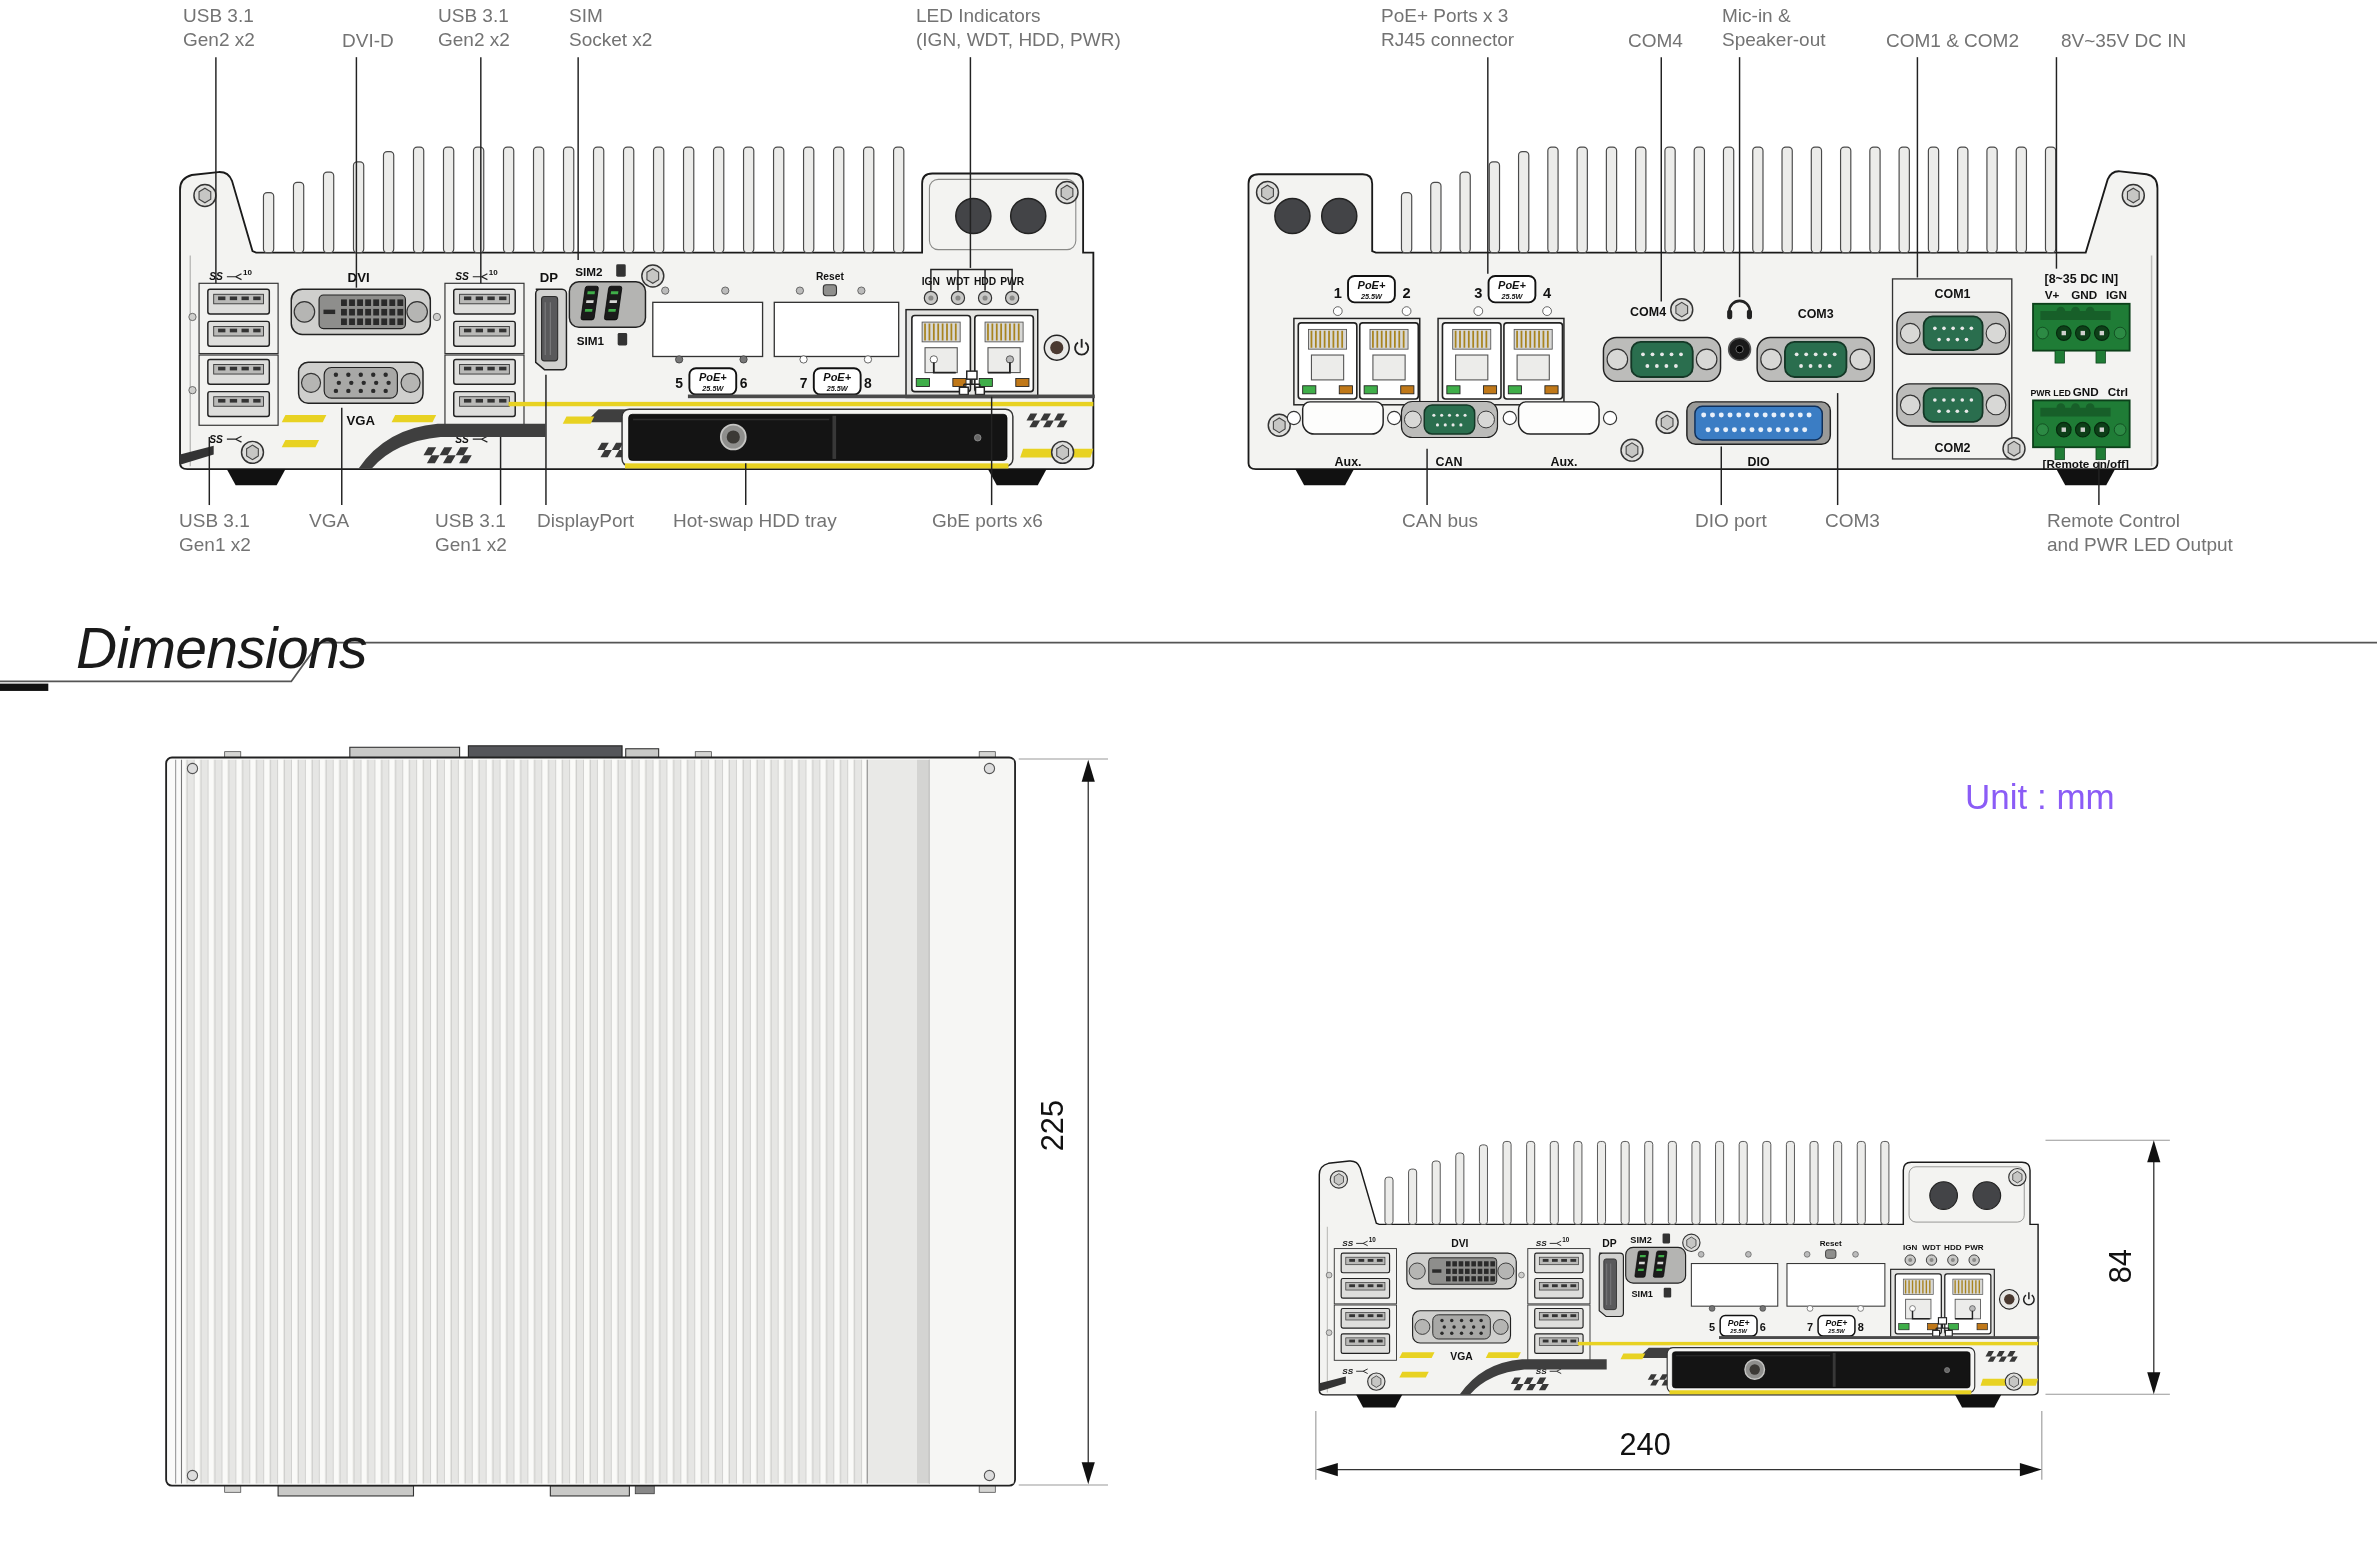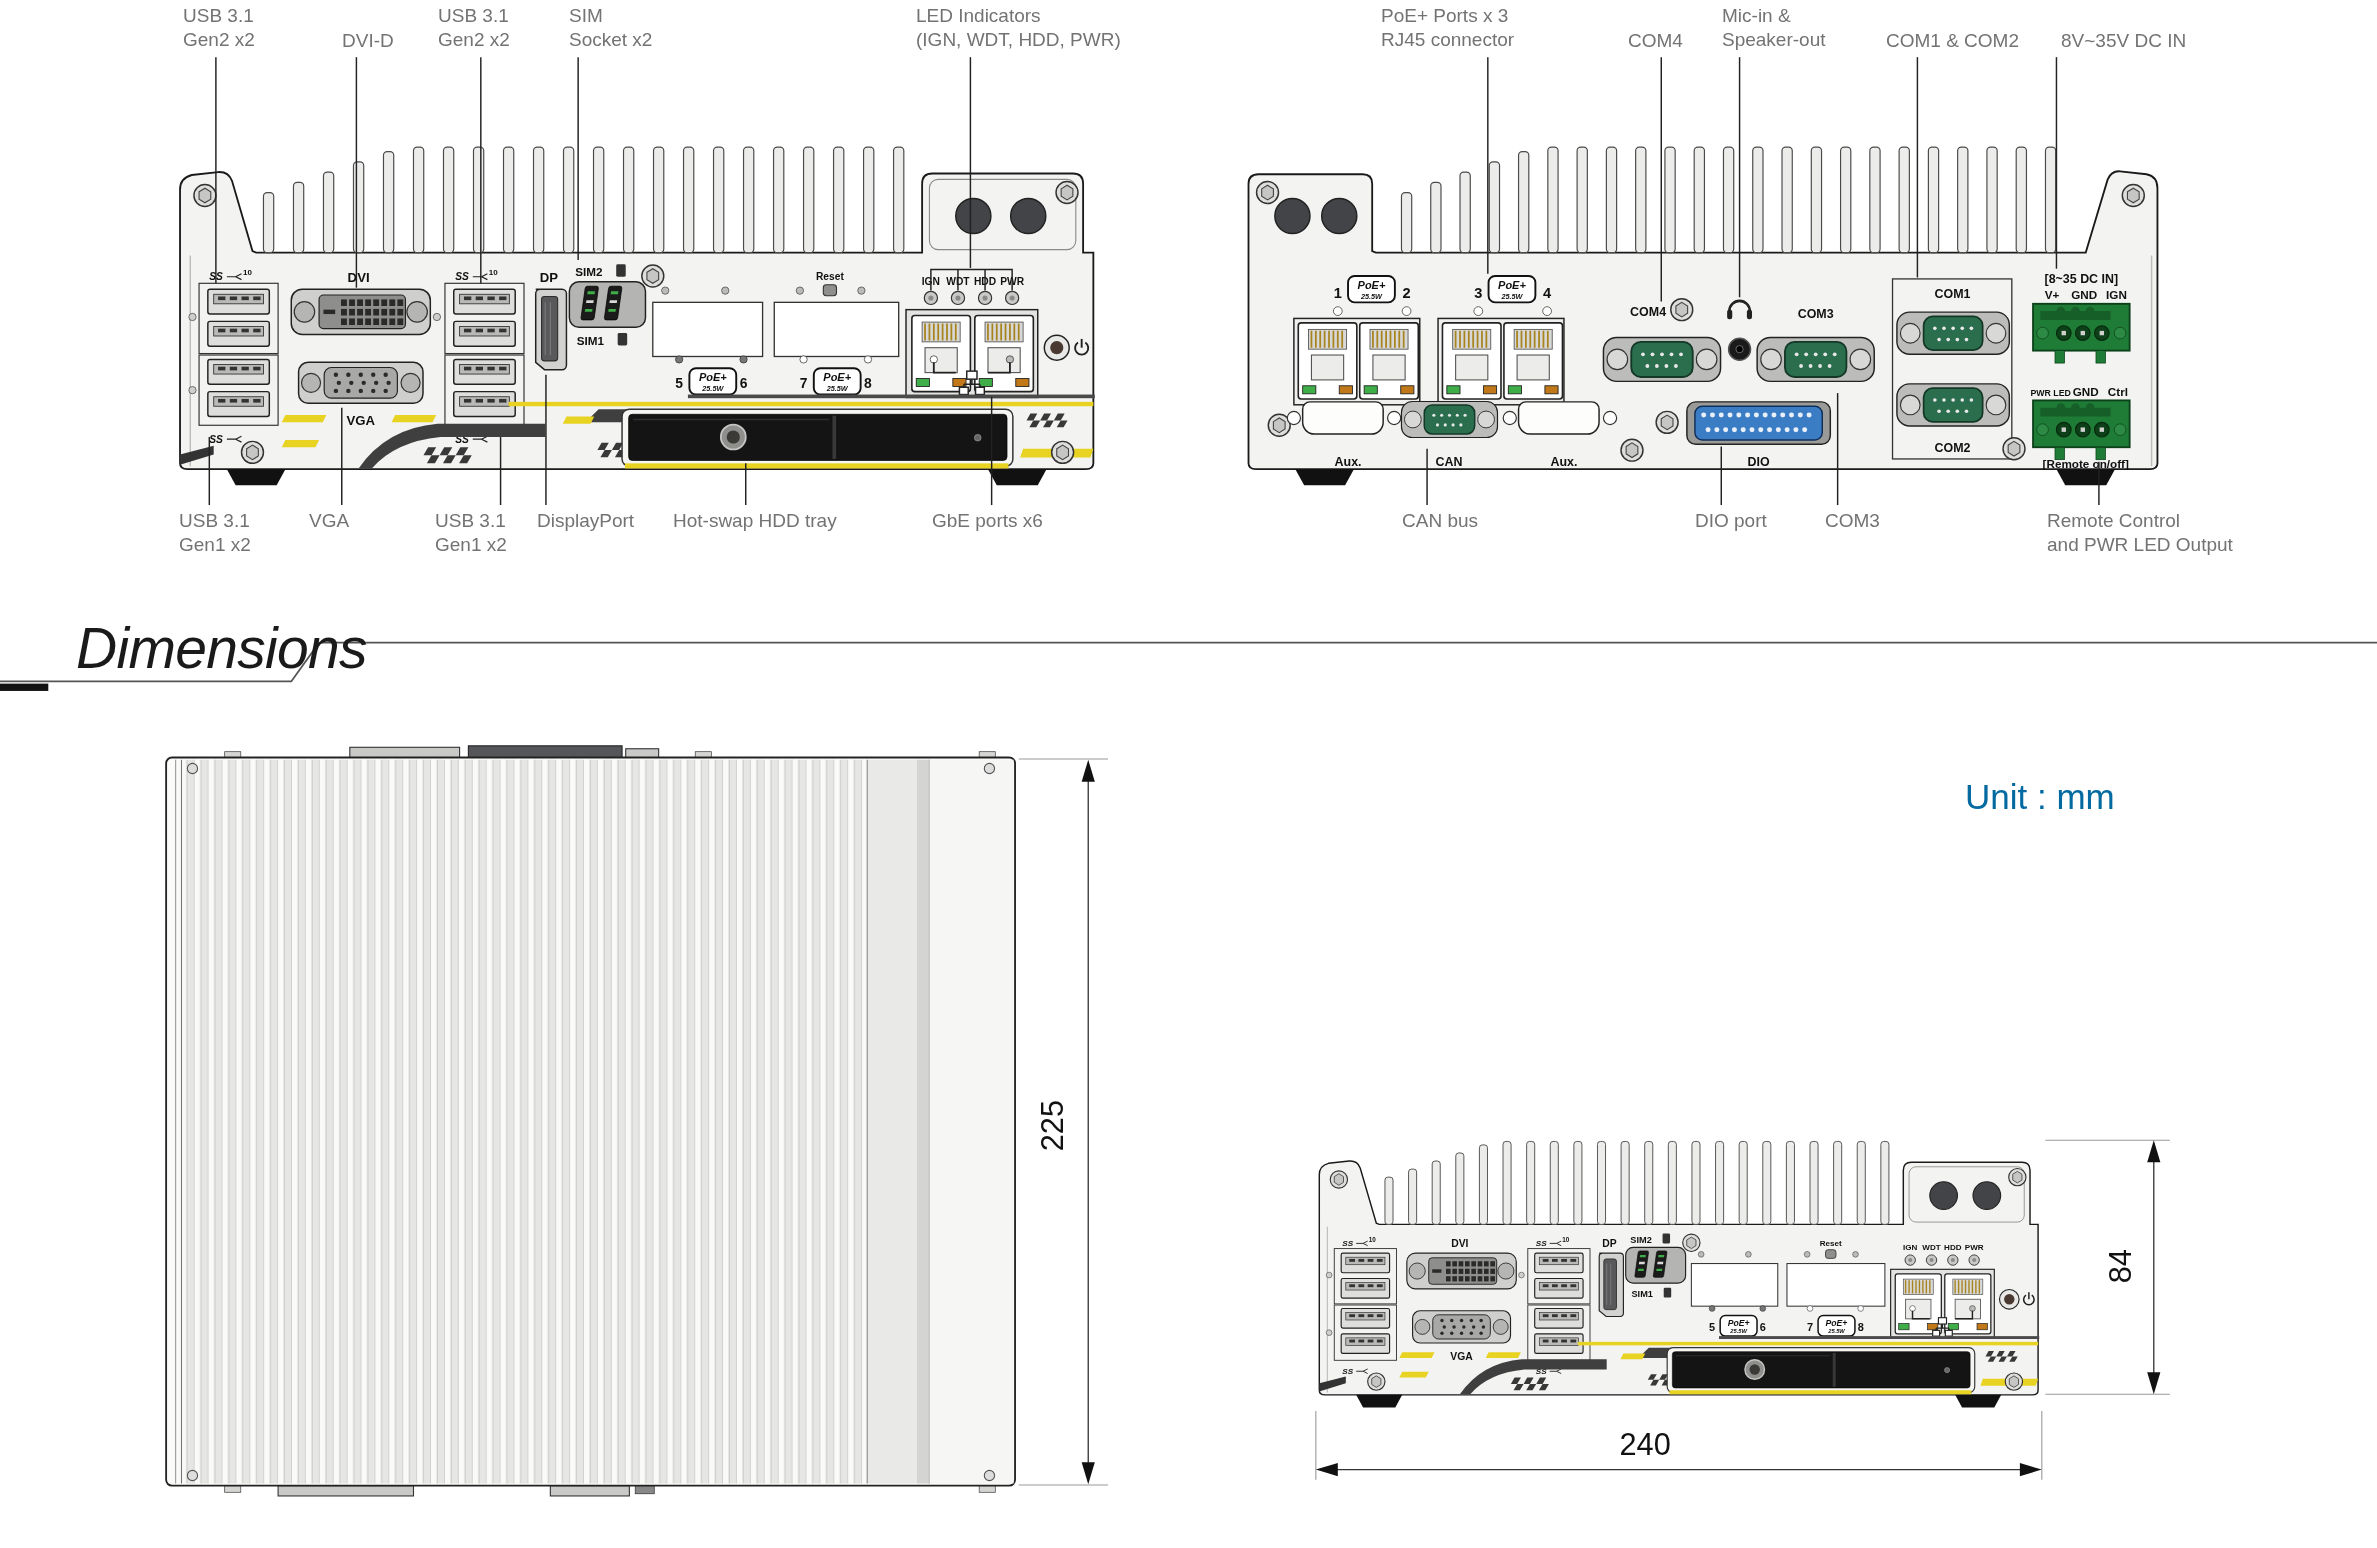--- a/index.html
+++ b/index.html
@@ -5,21 +5,21 @@
   html,body{margin:0;padding:0;background:#fff;}
   .page{position:relative;width:2377px;height:1548px;background:#fff;overflow:hidden;
         font-family:"Liberation Sans","DejaVu Sans",sans-serif;}
   #ov{position:absolute;left:0;top:0;}
   #ov text{font-family:"Liberation Sans","DejaVu Sans",sans-serif;fill:#111;}
   .bo{font-weight:bold}
   .it{font-style:italic}
   .callout{position:absolute;font-size:19px;line-height:24px;color:#737373;white-space:pre-line;}
   .dim-title{position:absolute;left:76px;top:615px;font-size:57px;font-weight:normal;font-style:italic;
              color:#1a1a1a;letter-spacing:-0.7px;}
-  .unit{position:absolute;left:1965px;top:777px;font-size:35px;color:#0369a1;}
+  .unit{position:absolute;left:1965px;top:777px;font-size:35px;color:#8b5cf6;}
 </style>
 </head>
 <body>
 
 <div class="page">
 
 <svg id="ov" width="2377" height="1548" viewBox="0 0 3248 2115">
   <defs>
 
     <g id="hex">

